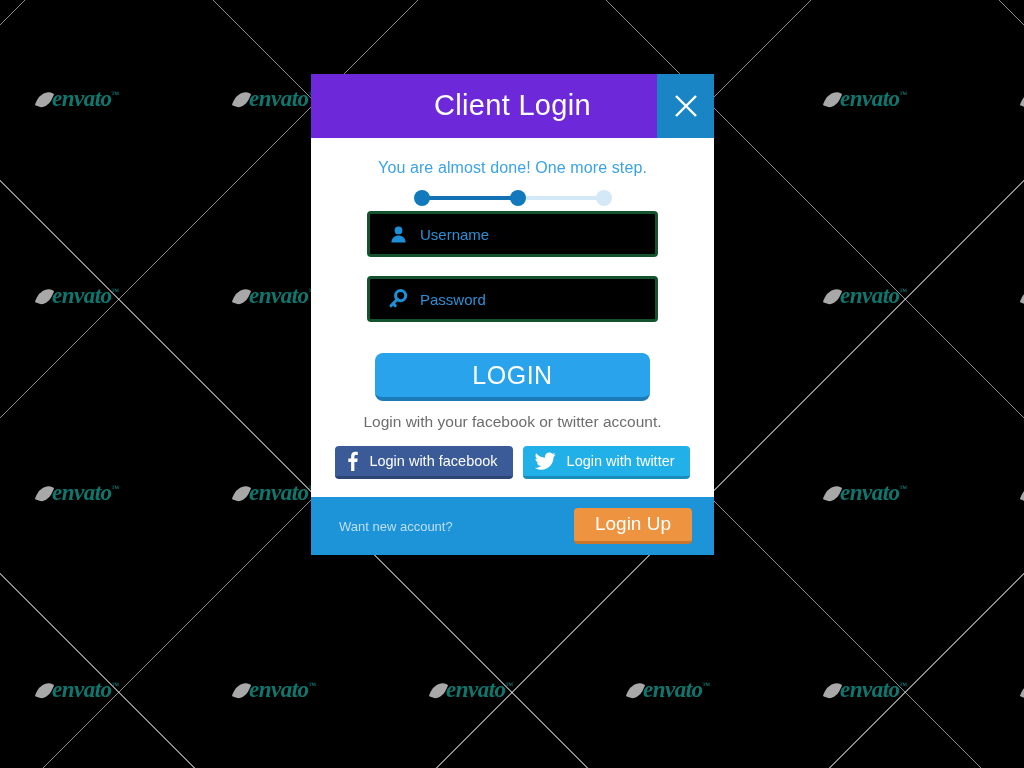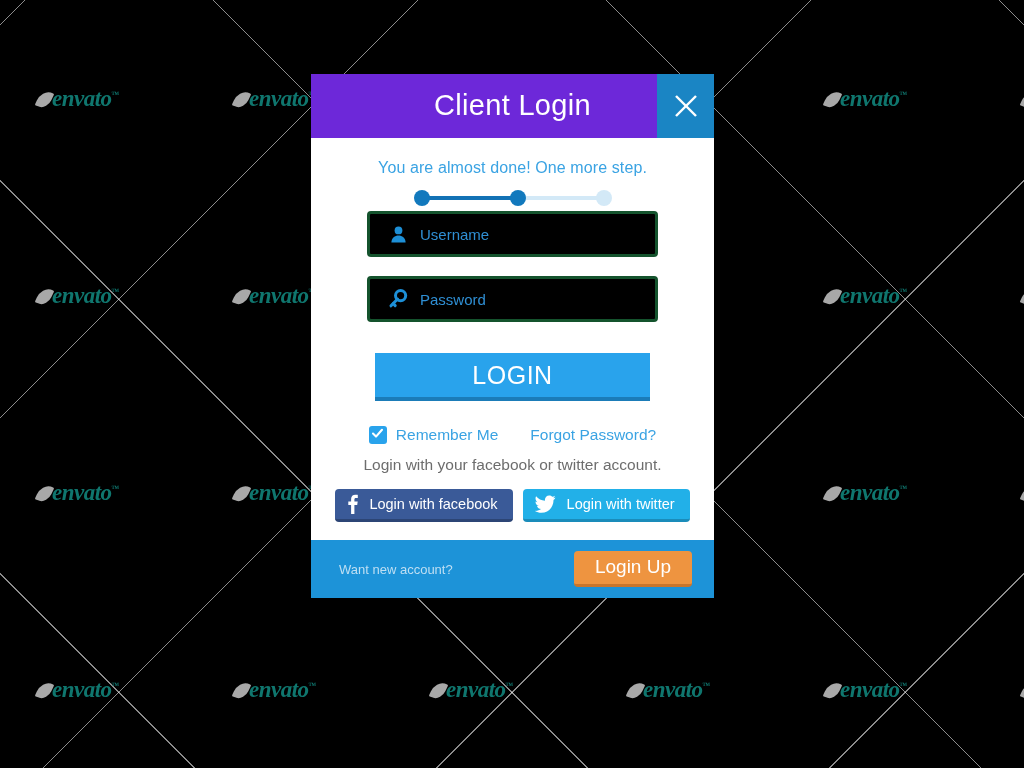--- a/index.html
+++ b/index.html
@@ -194,21 +194,21 @@
 
   
   #login-button {
     display: block;
     width: 275px;
     height: 48px;
     margin: 31px auto 0 auto;
     background: #29a3ec;
     border: none;
     border-bottom: 4px solid #1b7cb8;
-    border-radius: 0;
+    border-radius: 8px;
     color: #ffffff;
     font-family: "Liberation Sans", sans-serif;
     font-size: 25px;
     letter-spacing: 0.5px;
     cursor: pointer;
     line-height: 44px;
     padding: 0;
   }
 
   
@@ -384,33 +384,20 @@
           <circle cx="12.6" cy="6.6" r="5.1" fill="none" stroke="#1d8fd6" stroke-width="3"></circle>
           <path d="M9.6 10.0 L3.0 16.8" stroke="#1d8fd6" stroke-width="3" stroke-linecap="round"></path>
           <path d="M5.2 14.5 L7.2 16.6" stroke="#1d8fd6" stroke-width="3" stroke-linecap="round"></path>
         </svg>
       </span>
       <input class="field-input" type="password" placeholder="Password" style="">
     </div>
 
     <button id="login-button">LOGIN</button>
 
-    <div id="remember-row">
-      <div id="remember-group">
-        <span id="remember-checkbox">
-          <span>
-            <svg width="13" height="13" viewBox="0 0 13 13">
-              <polyline points="2,6.6 5,9.6 11,2.8" fill="none" stroke="#ffffff" stroke-width="2.1" stroke-linecap="round" stroke-linejoin="round"></polyline>
-            </svg>
-          </span>
-        </span>
-        <span id="remember-label">Remember Me</span>
-      </div>
-      <a id="forgot-password" href="#">Forgot Password?</a>
-    </div>
 
     <div id="social-note">Login with your facebook or twitter account.</div>
 
     <div id="social-buttons">
       <button class="social-btn" id="facebook-button">
         <span>
           <svg width="11" height="20" viewBox="0 0 11 20">
             <path d="M7.4 20 V11 H10.2 L10.7 7.6 H7.4 V5.5 C7.4 4.5 7.7 3.9 9.1 3.9 H10.8 V0.9 C10.5 0.85 9.5 0.75 8.3 0.75 C5.8 0.75 4.1 2.3 4.1 5.1 V7.6 H1.3 V11 H4.1 V20 Z" fill="#ffffff"></path>
           </svg>
         </span>

